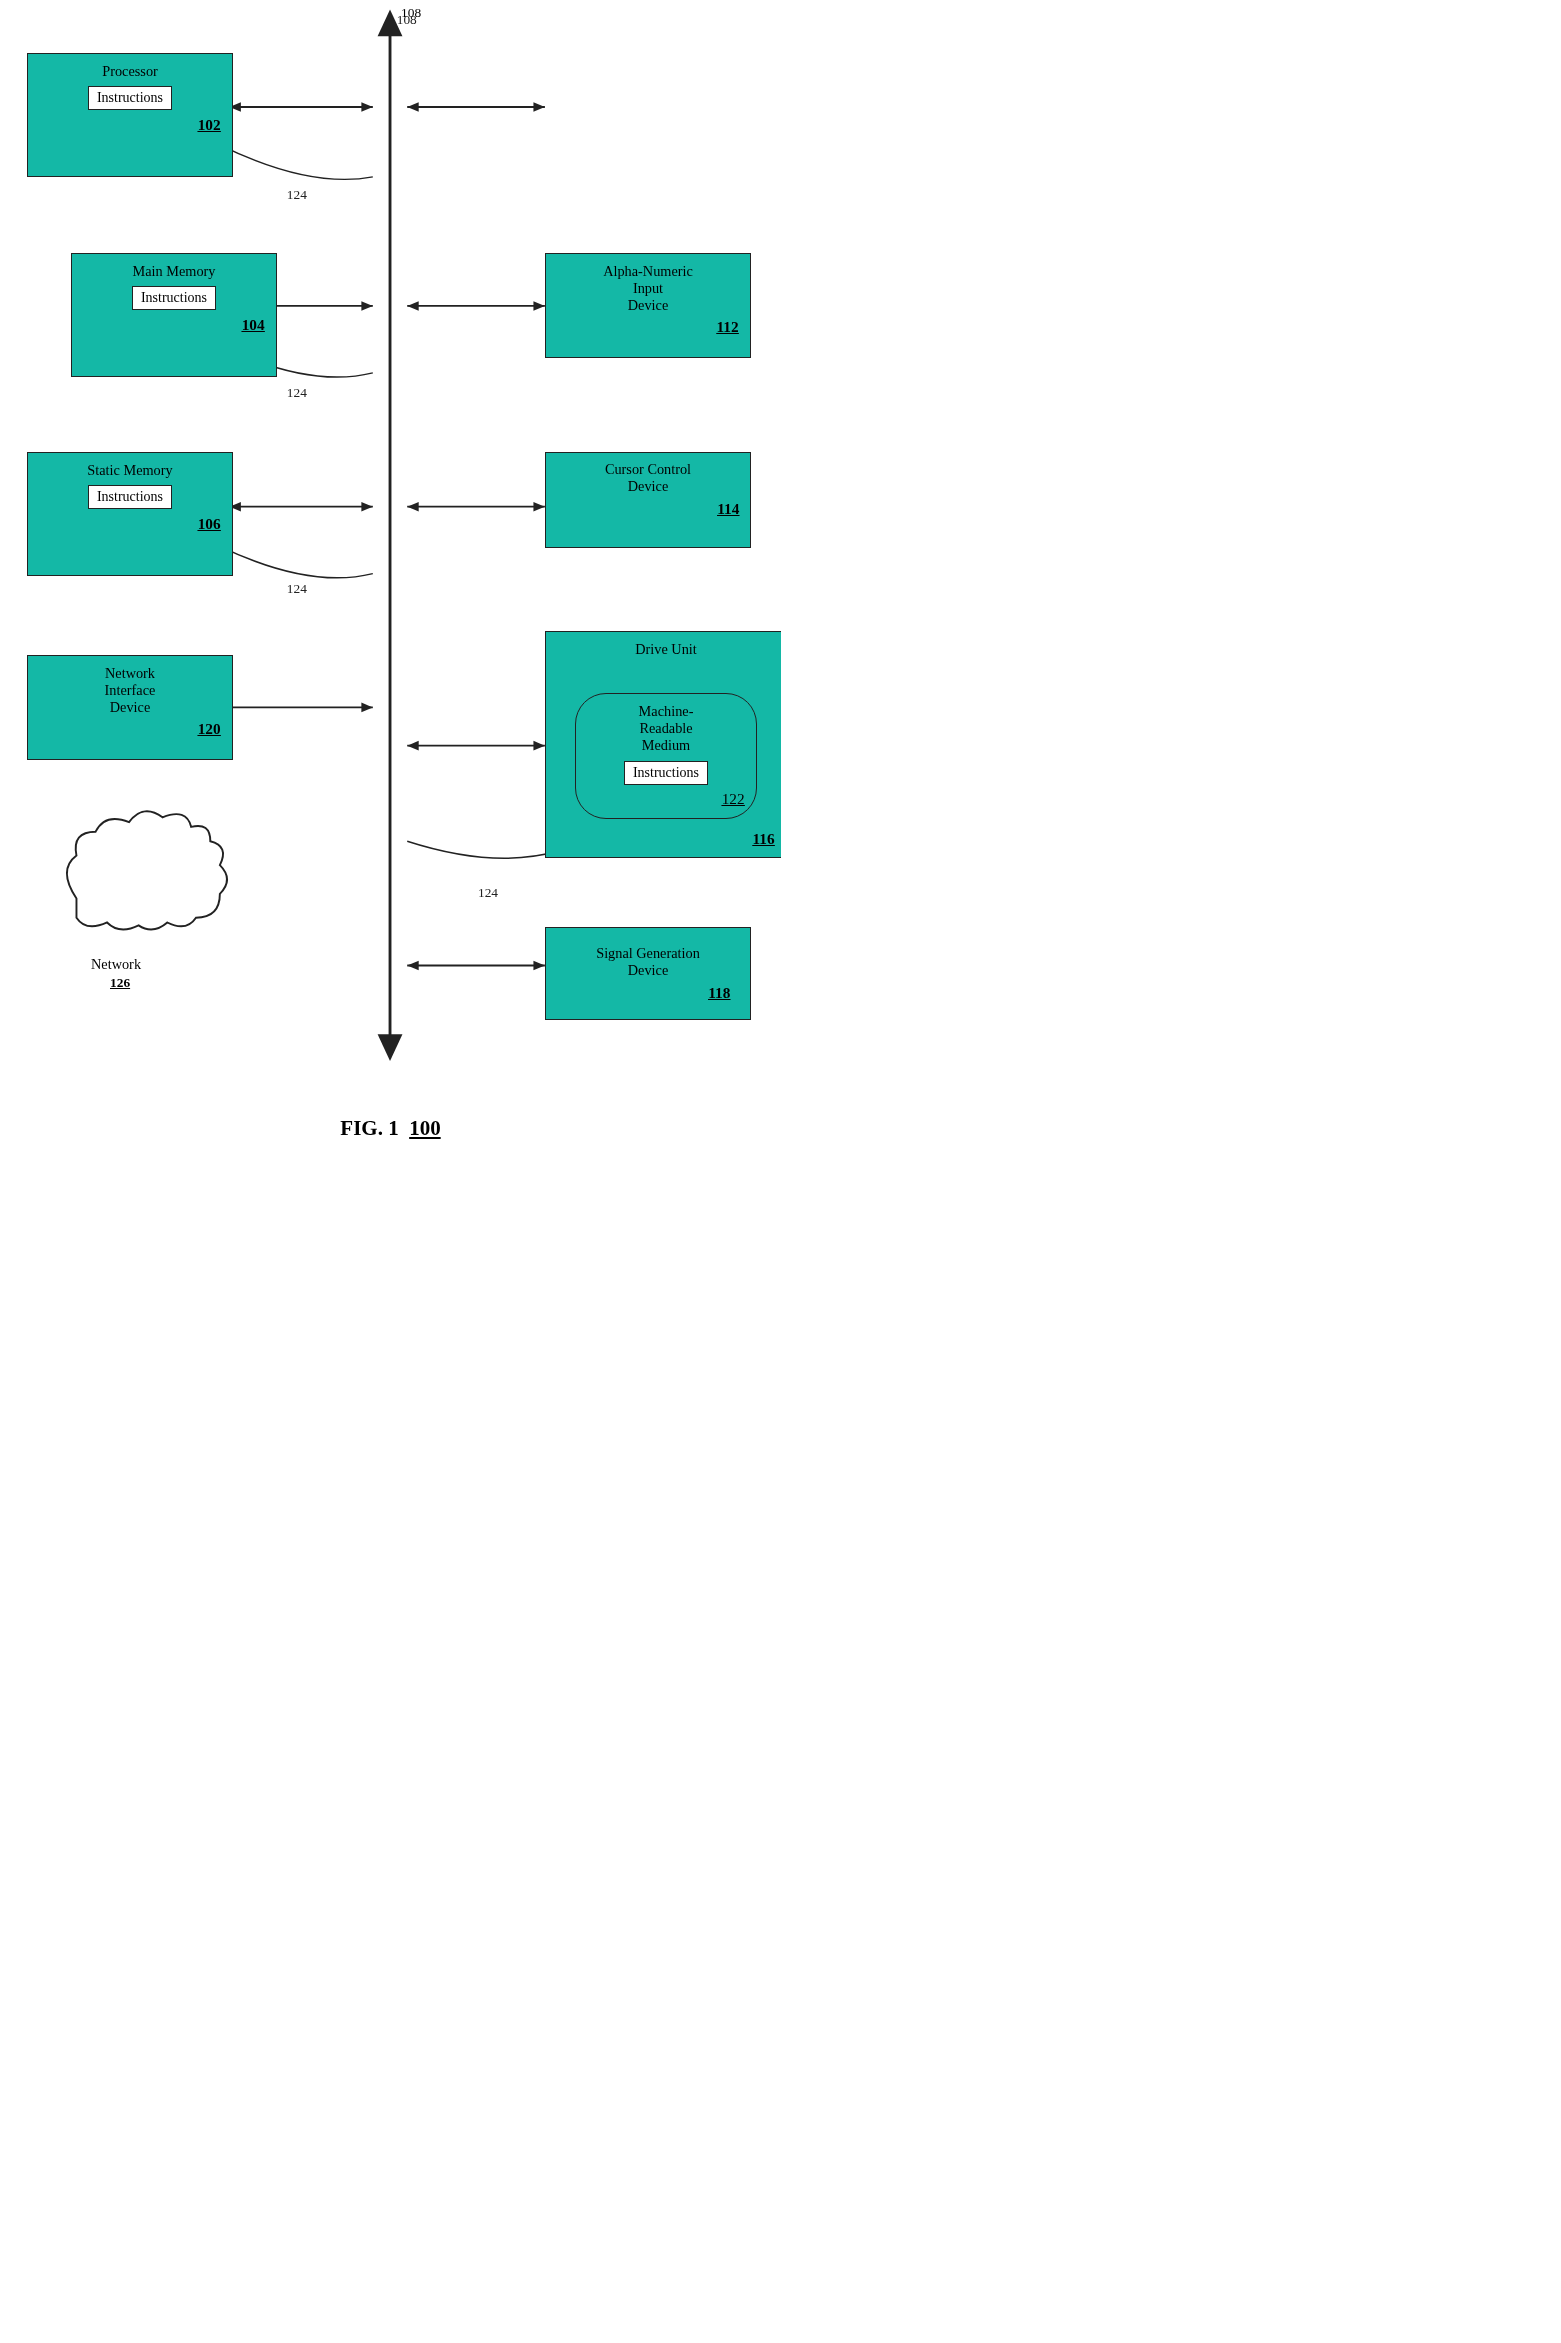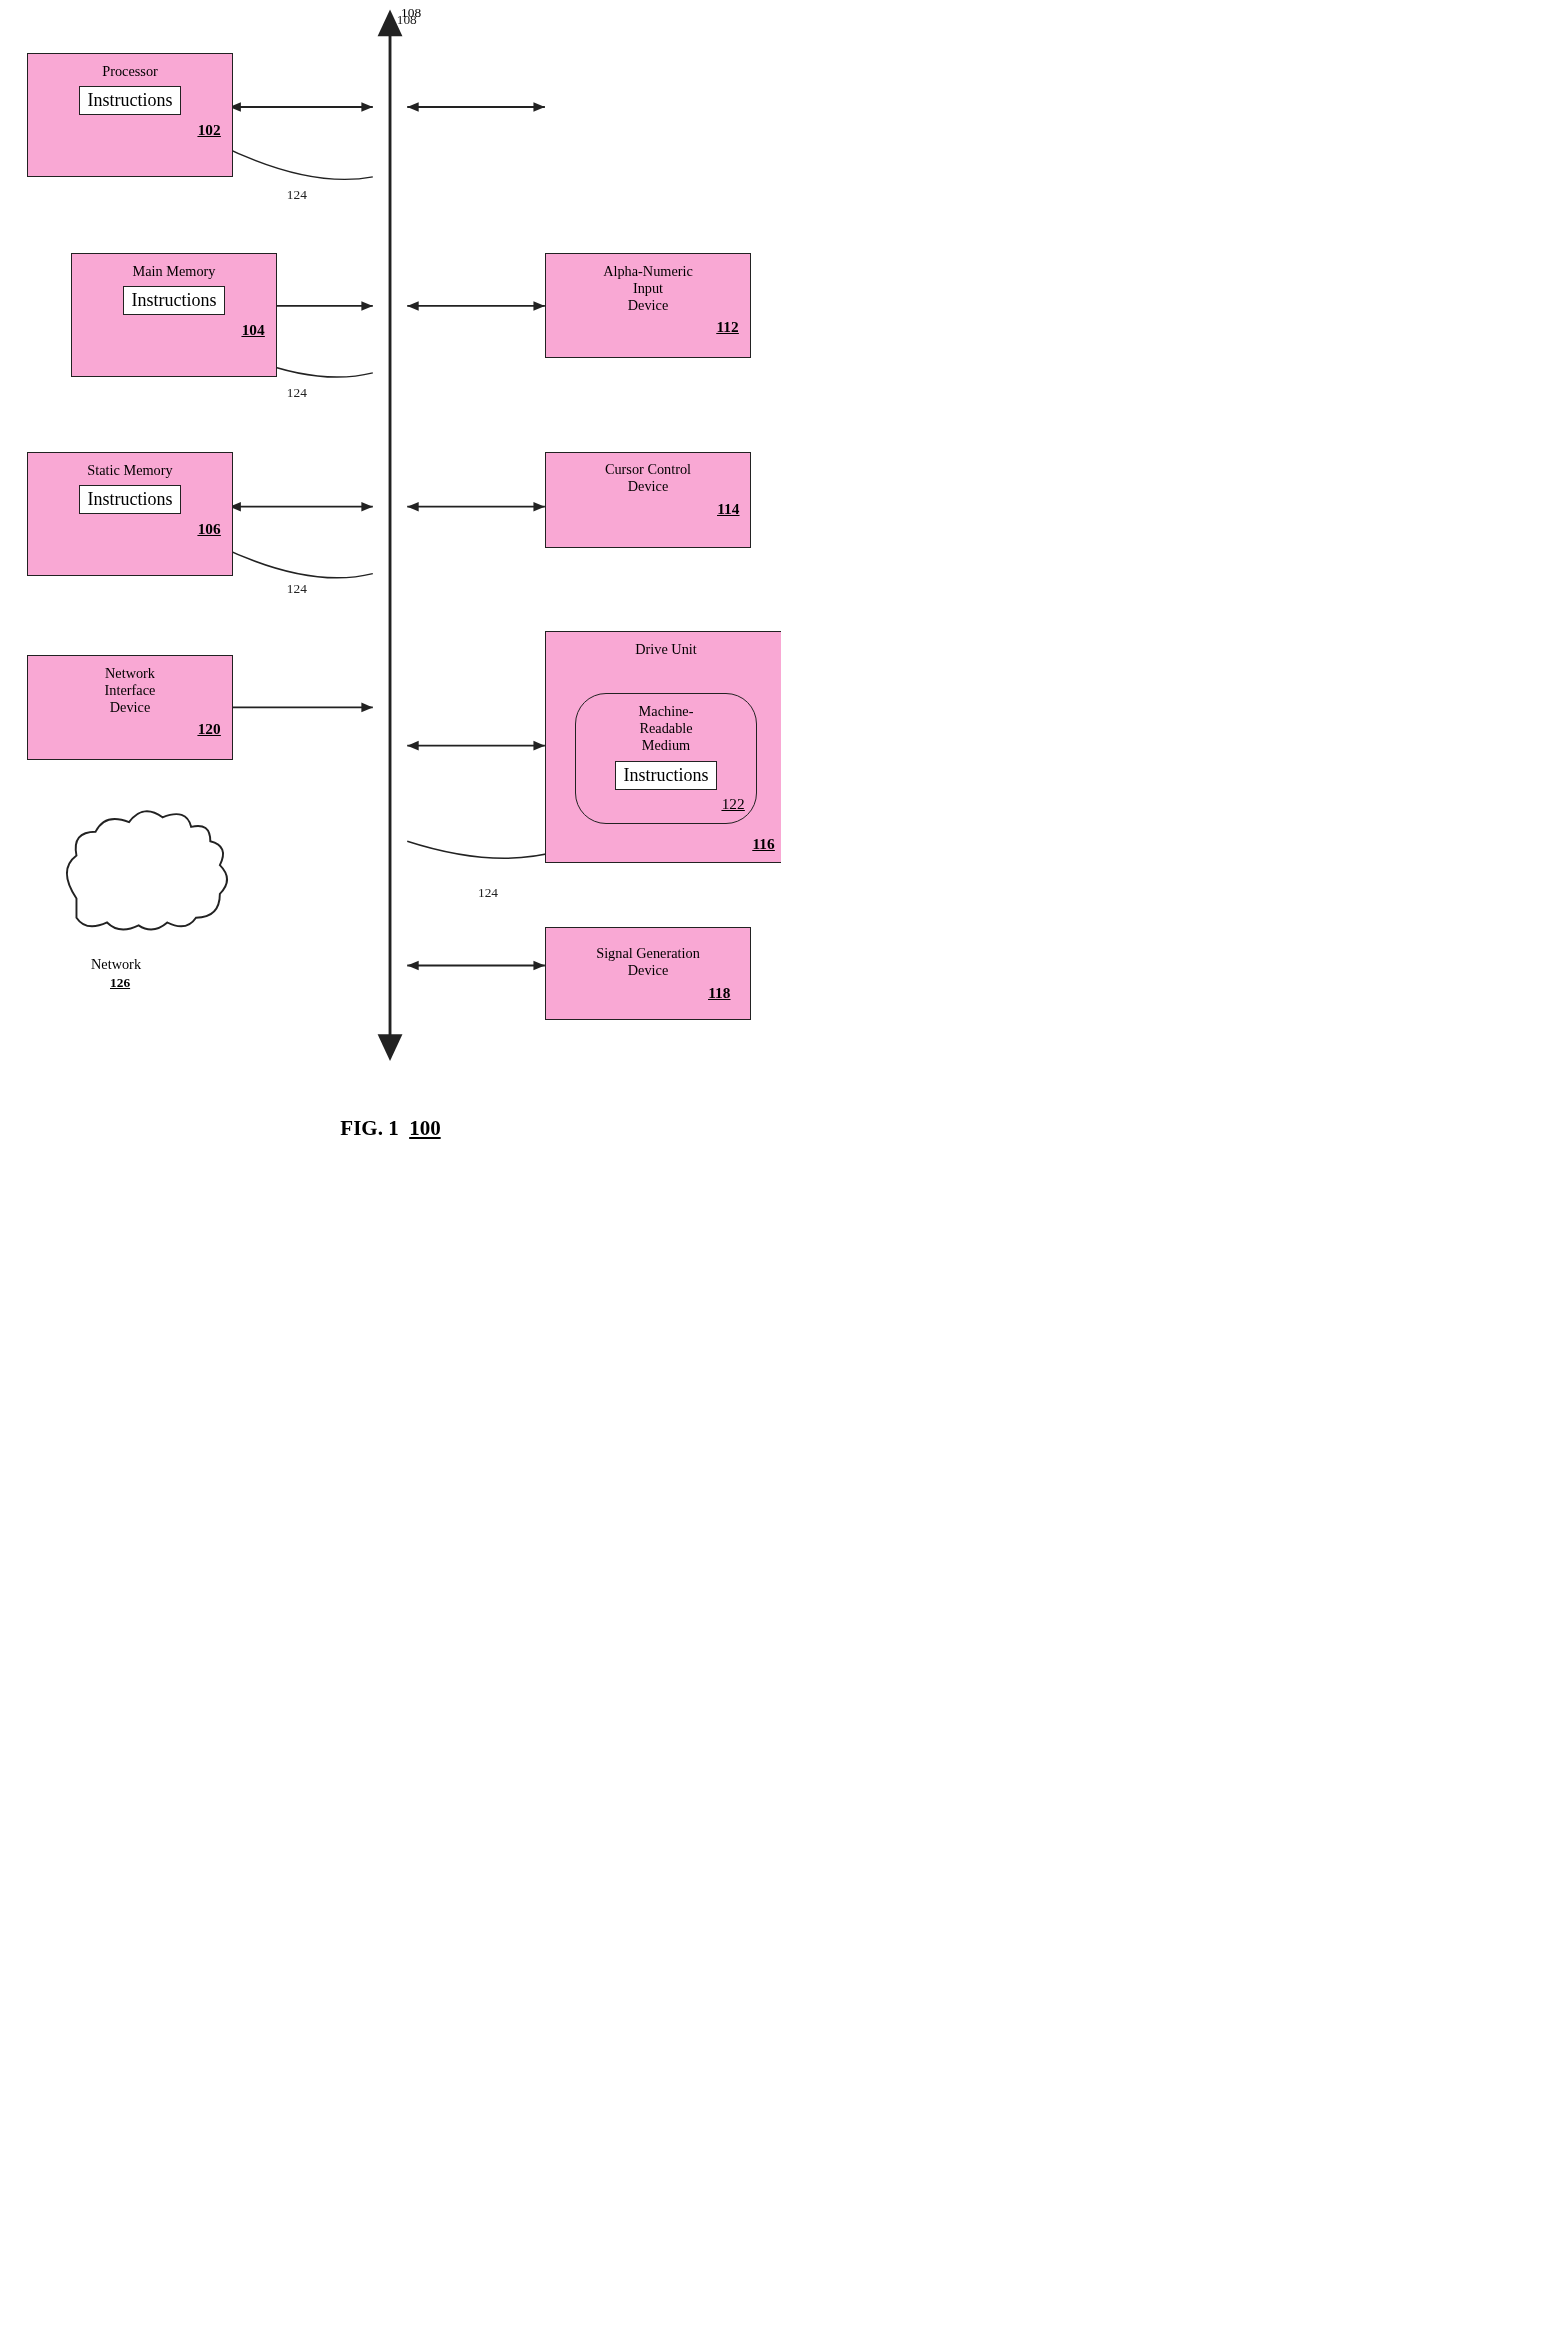--- a/index.html
+++ b/index.html
@@ -13,39 +13,39 @@
     }
     .diagram {
       position: relative;
       width: 781px;
       height: 1172px;
     }
     
     .box {
       position: absolute;
       border: 1.9px solid #222;
-      background: #f9a8d4;
+      background: #14b8a6;
     }
     .box-label {
       font-size: 14.3px;
       text-align: center;
       padding: 2.9px 4.8px;
     }
     .box-num {
       font-size: 15.3px;
       font-weight: bold;
       text-decoration: underline;
       text-align: right;
       padding: 1.9px 5.7px 3.8px 0;
     }
     
     .inner-box {
       border: 1.9px solid #222;
       background: #fff;
-      font-size: 18px;
+      font-size: 14px;
       text-align: right;
       padding: 2.9px 7.6px;
       margin: 3.8px auto;
       display: block;
       width: fit-content;
     }
     
     .svg-overlay {
       position: absolute;
       top: 0; left: 0;

